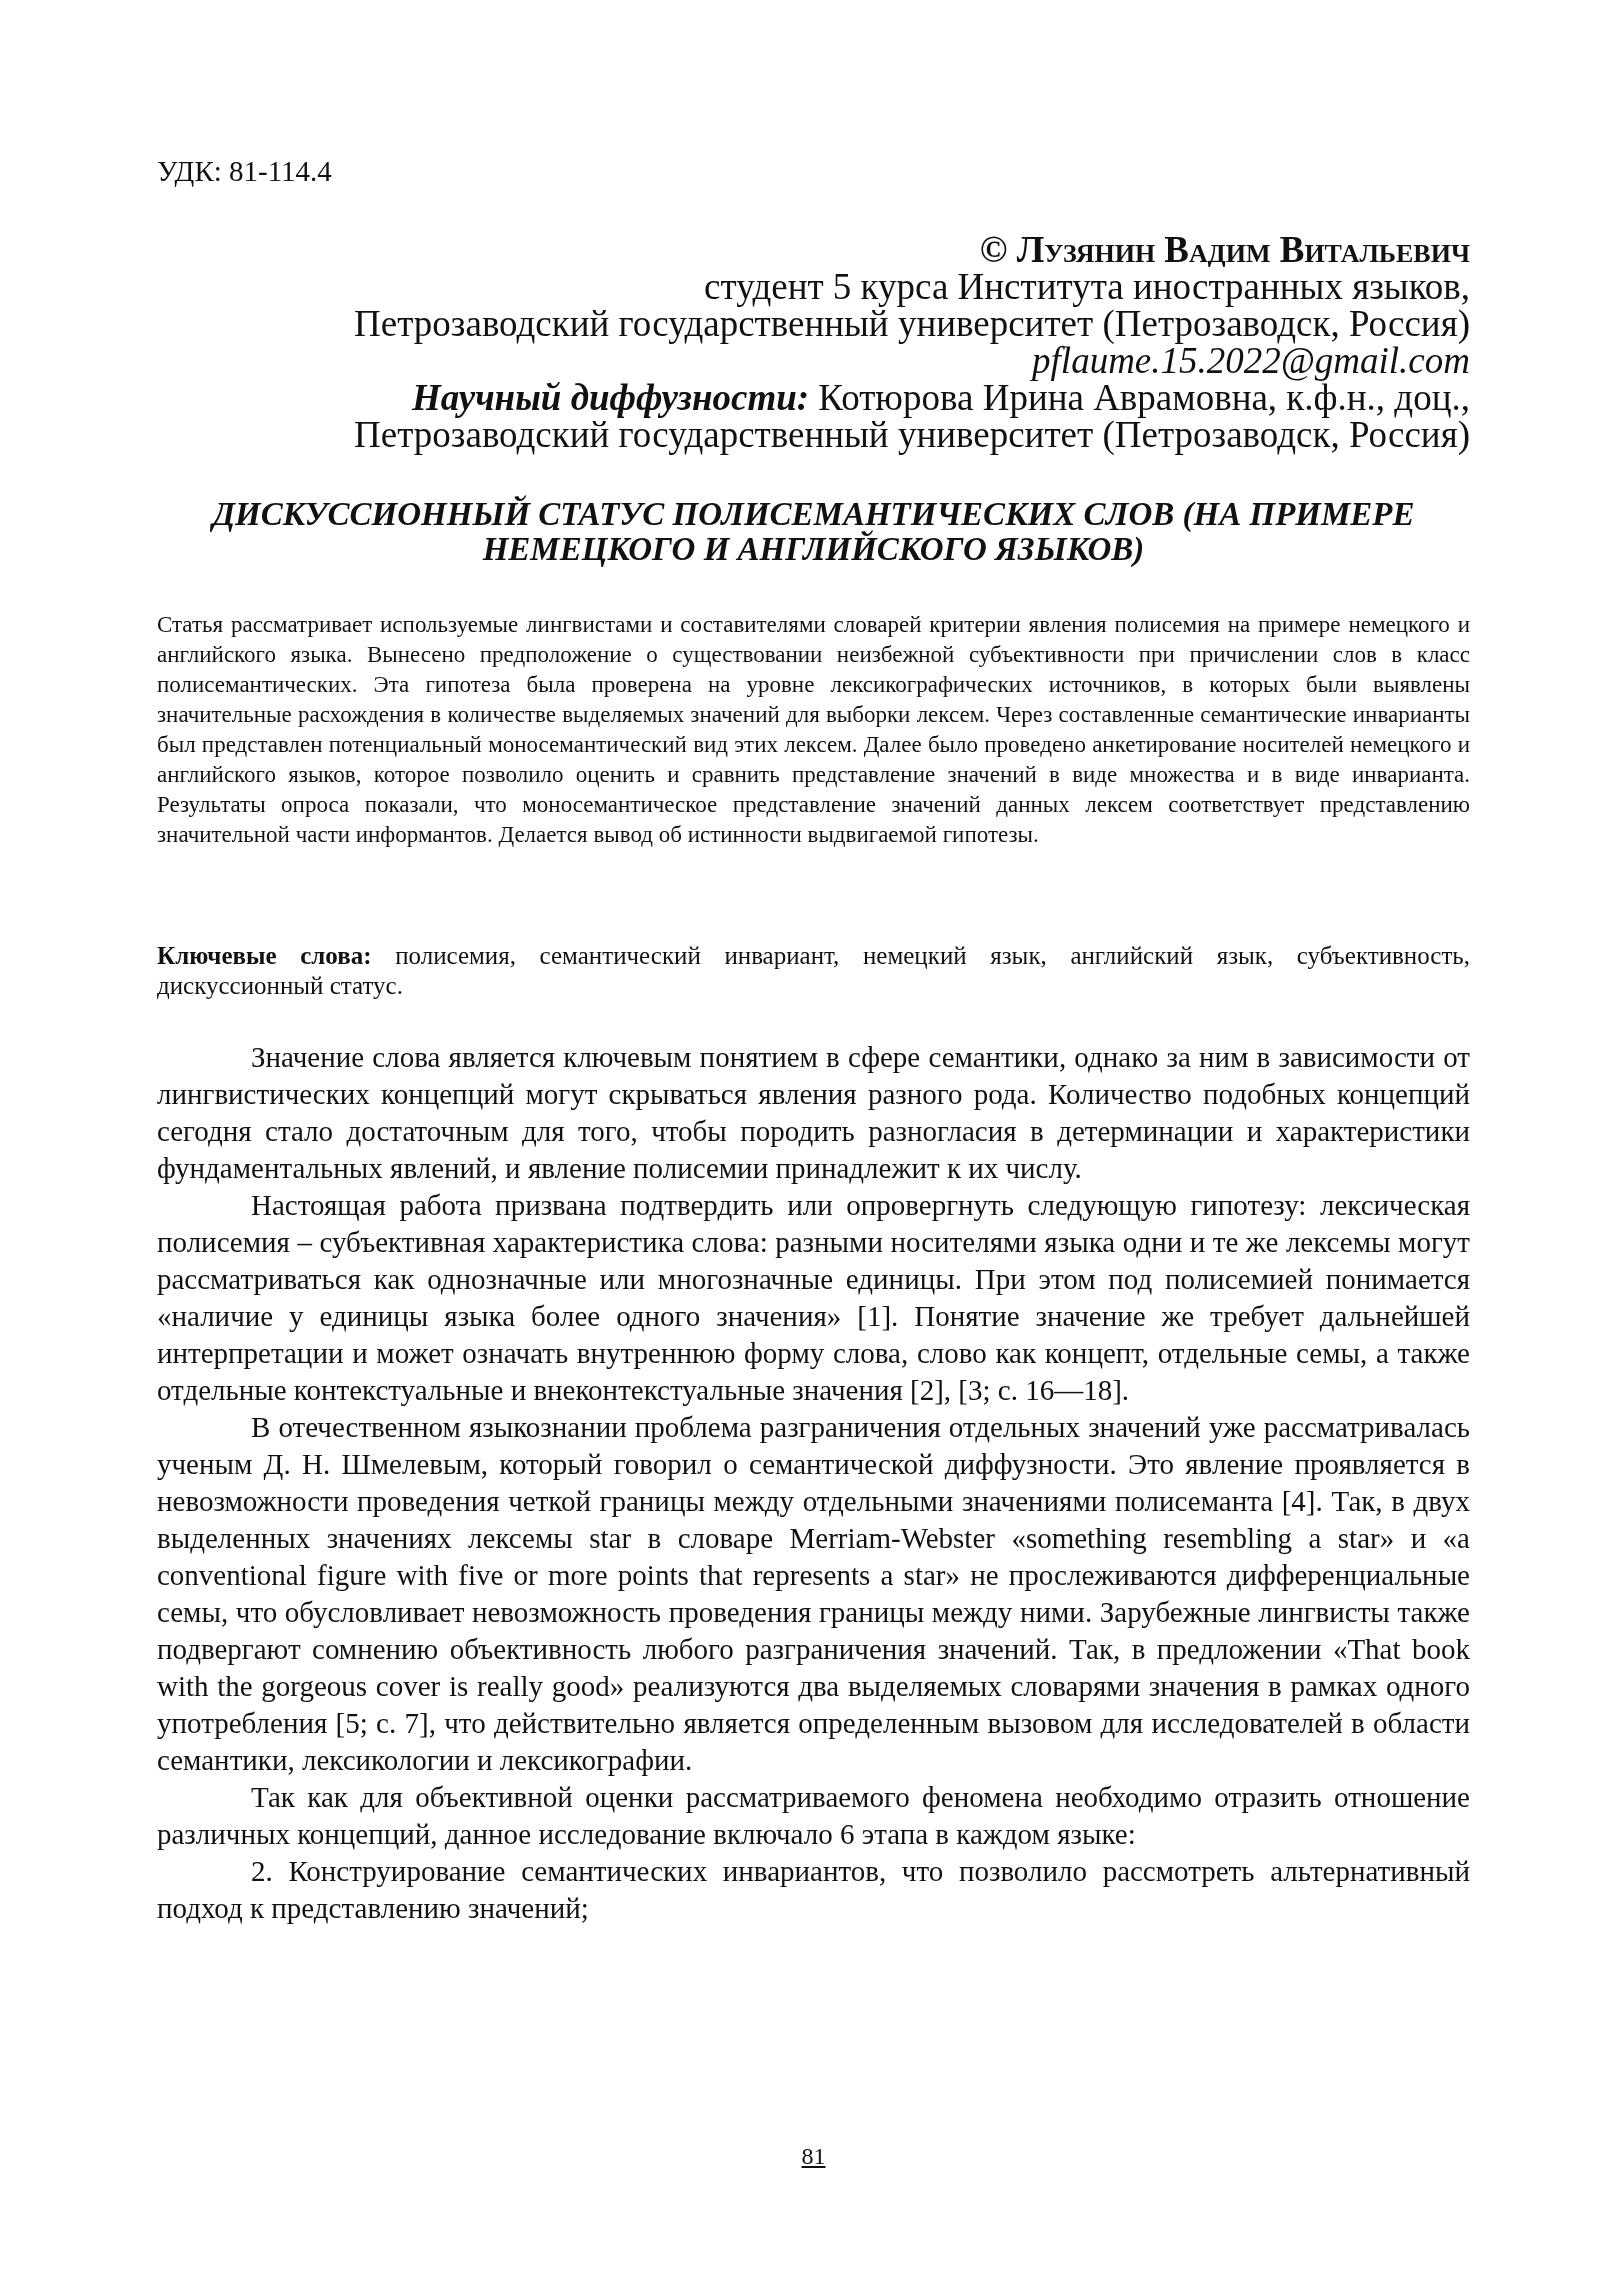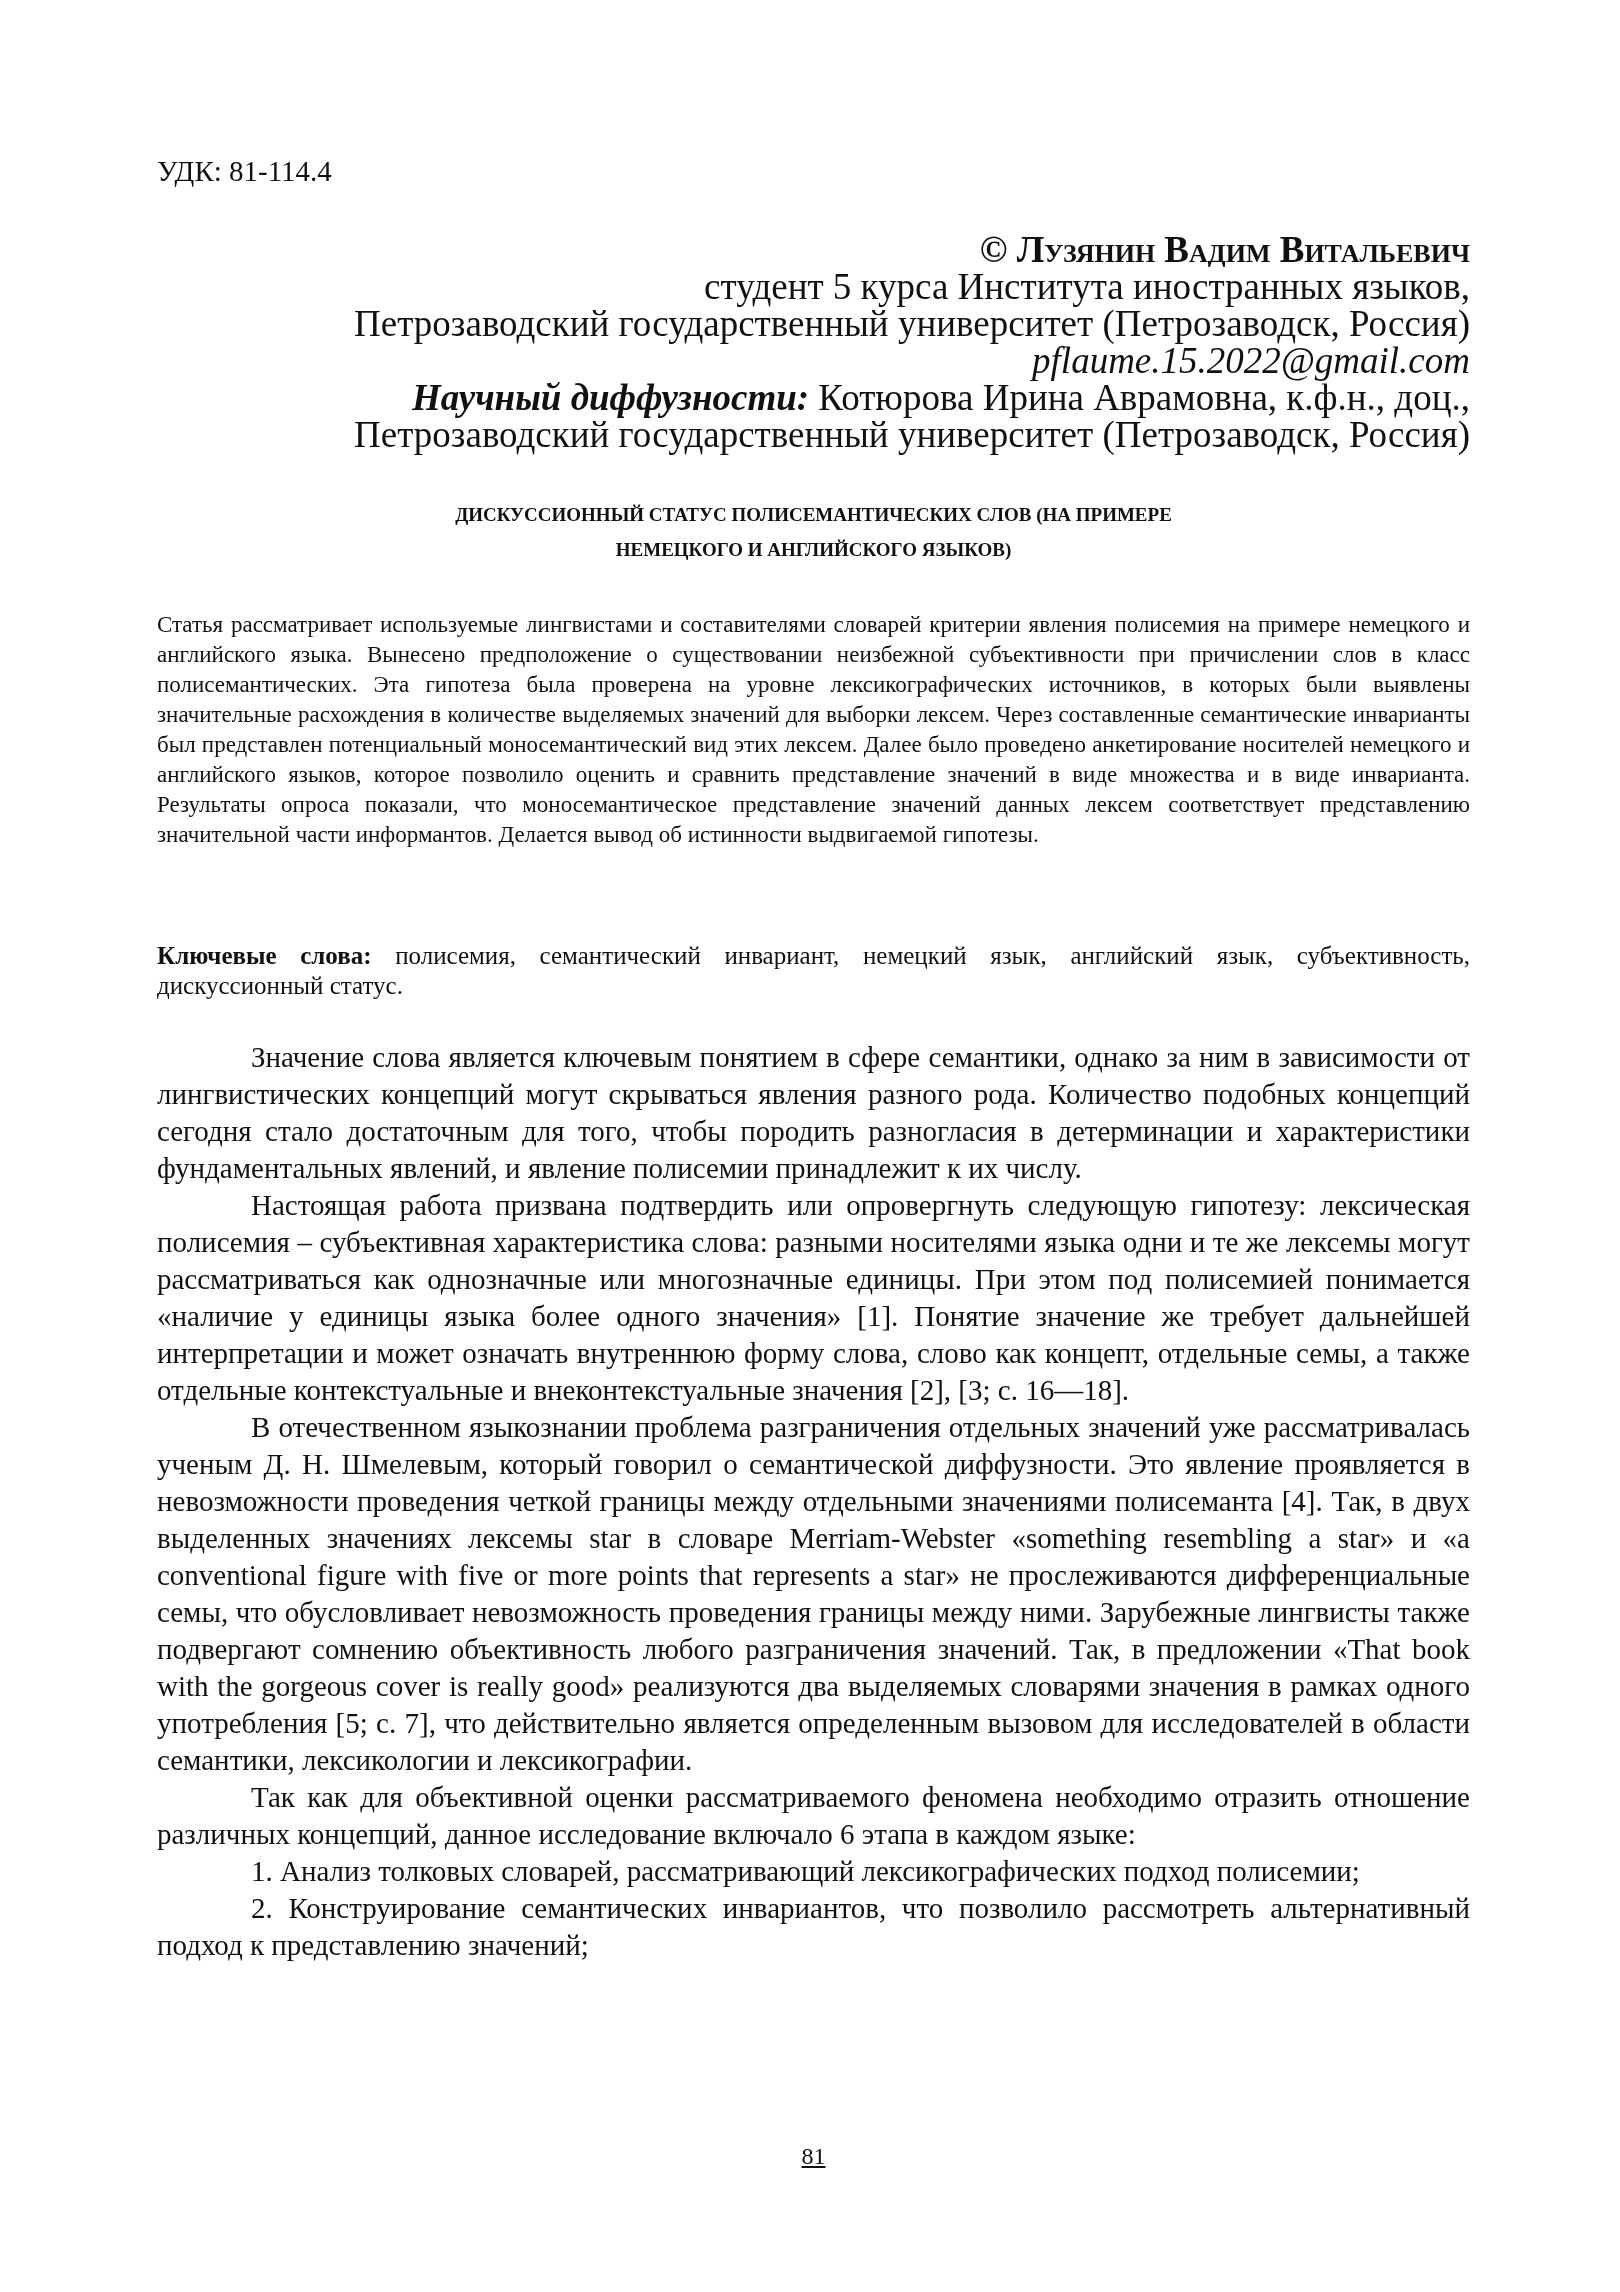--- a/index.html
+++ b/index.html
@@ -48,23 +48,24 @@
       font-weight: bold;
       font-style: italic;
     }
     .title {
       position: absolute;
       top: 497px;
       left: 0;
       width: 1313px;
       text-align: center;
       font-weight: bold;
-      font-size: 19px;
+      font-size: 33px;
       line-height: 35px;
       text-transform: uppercase;
+      font-style: italic;
     }
     .abstract {
       position: absolute;
       top: 610px;
       left: 0;
       width: 1313px;
       font-size: 23px;
       line-height: 30px;
       text-align: justify;
       font-family: Liberation Serif, serif;
@@ -128,20 +129,19 @@
 
   <div class="abstract">Статья рассматривает используемые лингвистами и составителями словарей критерии явления полисемия на примере немецкого и английского языка. Вынесено предположение о существовании неизбежной субъективности при причислении слов в класс полисемантических. Эта гипотеза была проверена на уровне лексикографических источников, в которых были выявлены значительные расхождения в количестве выделяемых значений для выборки лексем. Через составленные семантические инварианты был представлен потенциальный моносемантический вид этих лексем. Далее было проведено анкетирование носителей немецкого и английского языков, которое позволило оценить и сравнить представление значений в виде множества и в виде инварианта. Результаты опроса показали, что моносемантическое представление значений данных лексем соответствует представлению значительной части информантов. Делается вывод об истинности выдвигаемой гипотезы.</div>
 
   <div class="keywords"><span class="keywords-label">Ключевые слова:</span><span> полисемия, семантический инвариант, немецкий язык, английский язык, субъективность, дискуссионный статус.</span></div>
 
   <div class="body-text">
     <p>Значение слова является ключевым понятием в сфере семантики, однако за ним в зависимости от лингвистических концепций могут скрываться явления разного рода. Количество подобных концепций сегодня стало достаточным для того, чтобы породить разногласия в детерминации и характеристики фундаментальных явлений, и явление полисемии принадлежит к их числу.</p>
     <p>Настоящая работа призвана подтвердить или опровергнуть следующую гипотезу: лексическая полисемия – субъективная характеристика слова: разными носителями языка одни и те же лексемы могут рассматриваться как однозначные или многозначные единицы. При этом под полисемией понимается «наличие у единицы языка более одного значения» [1]. Понятие значение же требует дальнейшей интерпретации и может означать внутреннюю форму слова, слово как концепт, отдельные семы, а также отдельные контекстуальные и внеконтекстуальные значения [2], [3; с. 16—18].</p>
     <p>В отечественном языкознании проблема разграничения отдельных значений уже рассматривалась ученым Д. Н. Шмелевым, который говорил о семантической диффузности. Это явление проявляется в невозможности проведения четкой границы между отдельными значениями полисеманта [4]. Так, в двух выделенных значениях лексемы star в словаре Merriam-Webster «something resembling a star» и «a conventional figure with five or more points that represents a star» не прослеживаются дифференциальные семы, что обусловливает невозможность проведения границы между ними. Зарубежные лингвисты также подвергают сомнению объективность любого разграничения значений. Так, в предложении «That book with the gorgeous cover is really good» реализуются два выделяемых словарями значения в рамках одного употребления [5; с. 7], что действительно является определенным вызовом для исследователей в области семантики, лексикологии и лексикографии.</p>
     <p>Так как для объективной оценки рассматриваемого феномена необходимо отразить отношение различных концепций, данное исследование включало 6 этапа в каждом языке:</p>
-    <p>1. Анализ толковых словарей, рассматривающий лексикографических подход полисемии;</p>
     <p>2. Конструирование семантических инвариантов, что позволило рассмотреть альтернативный подход к представлению значений;</p>
   </div>
 
   <div class="page-number">81</div>
 
 </div>
 
 
 </body></html>

